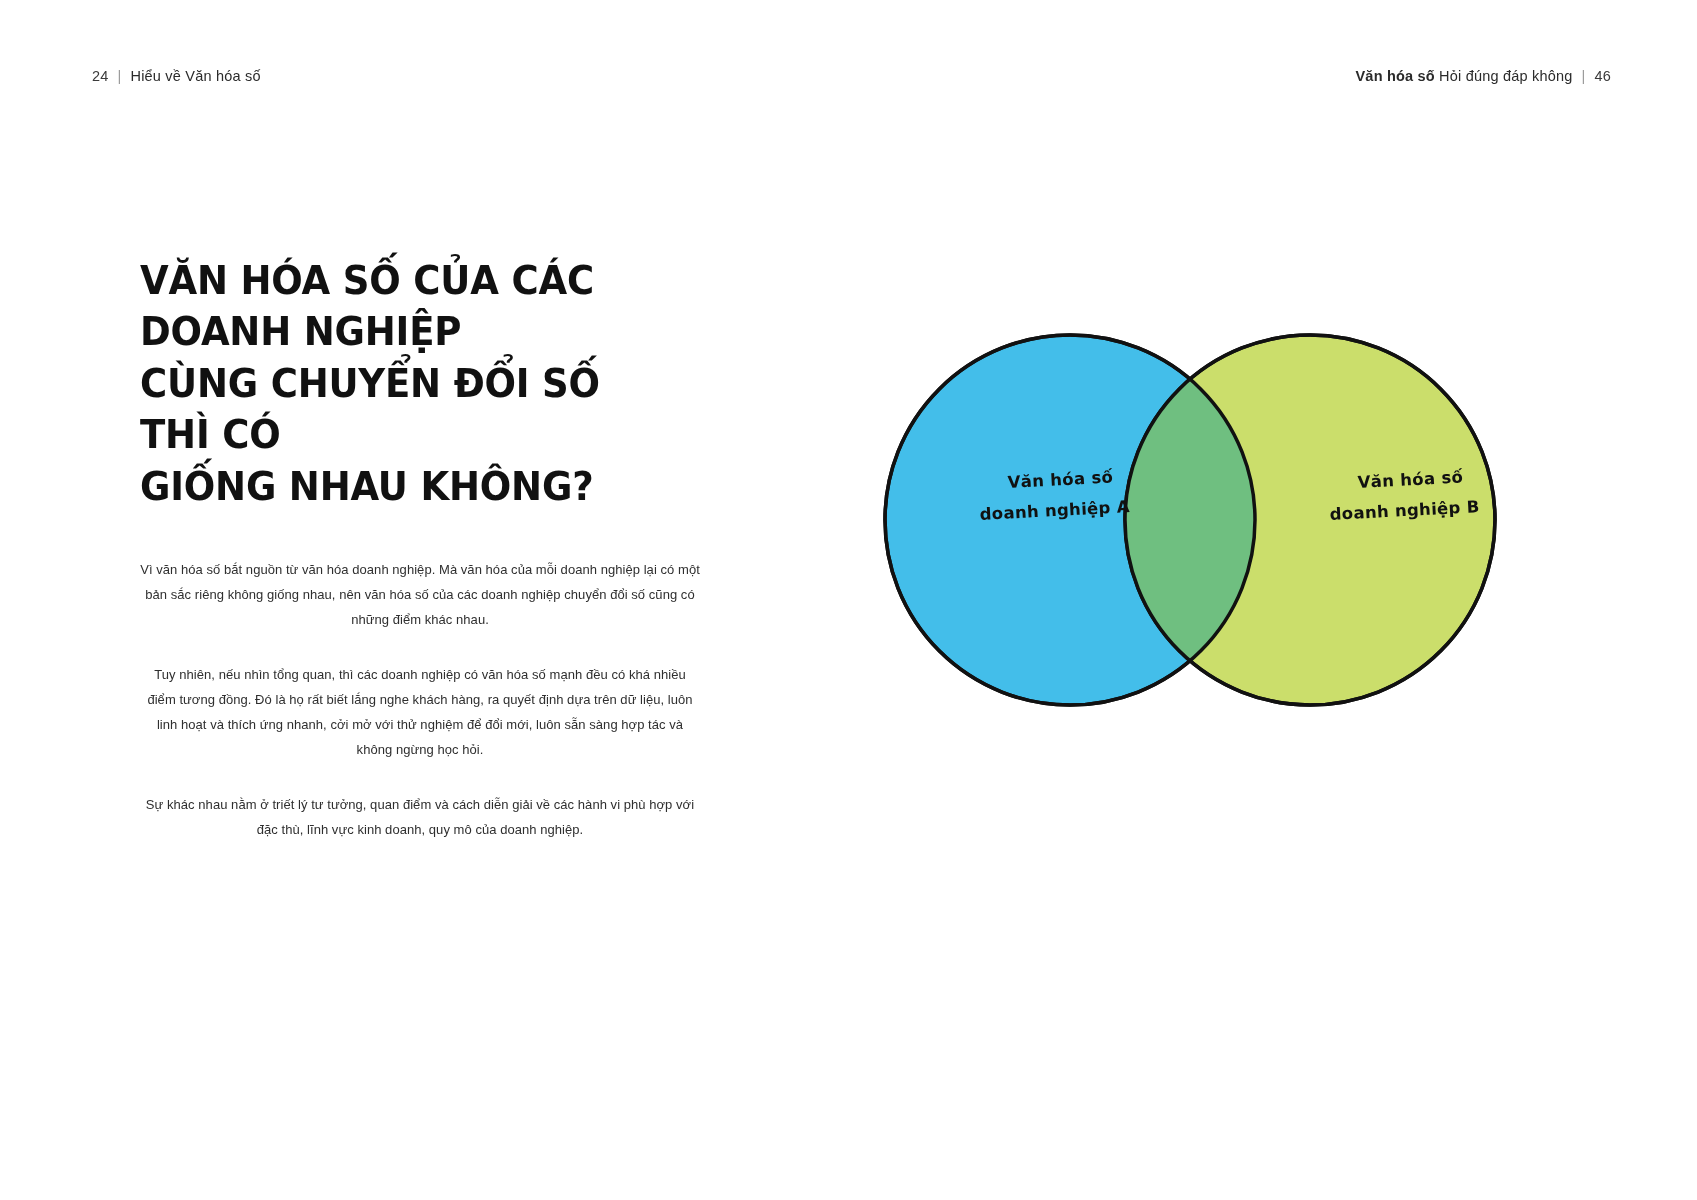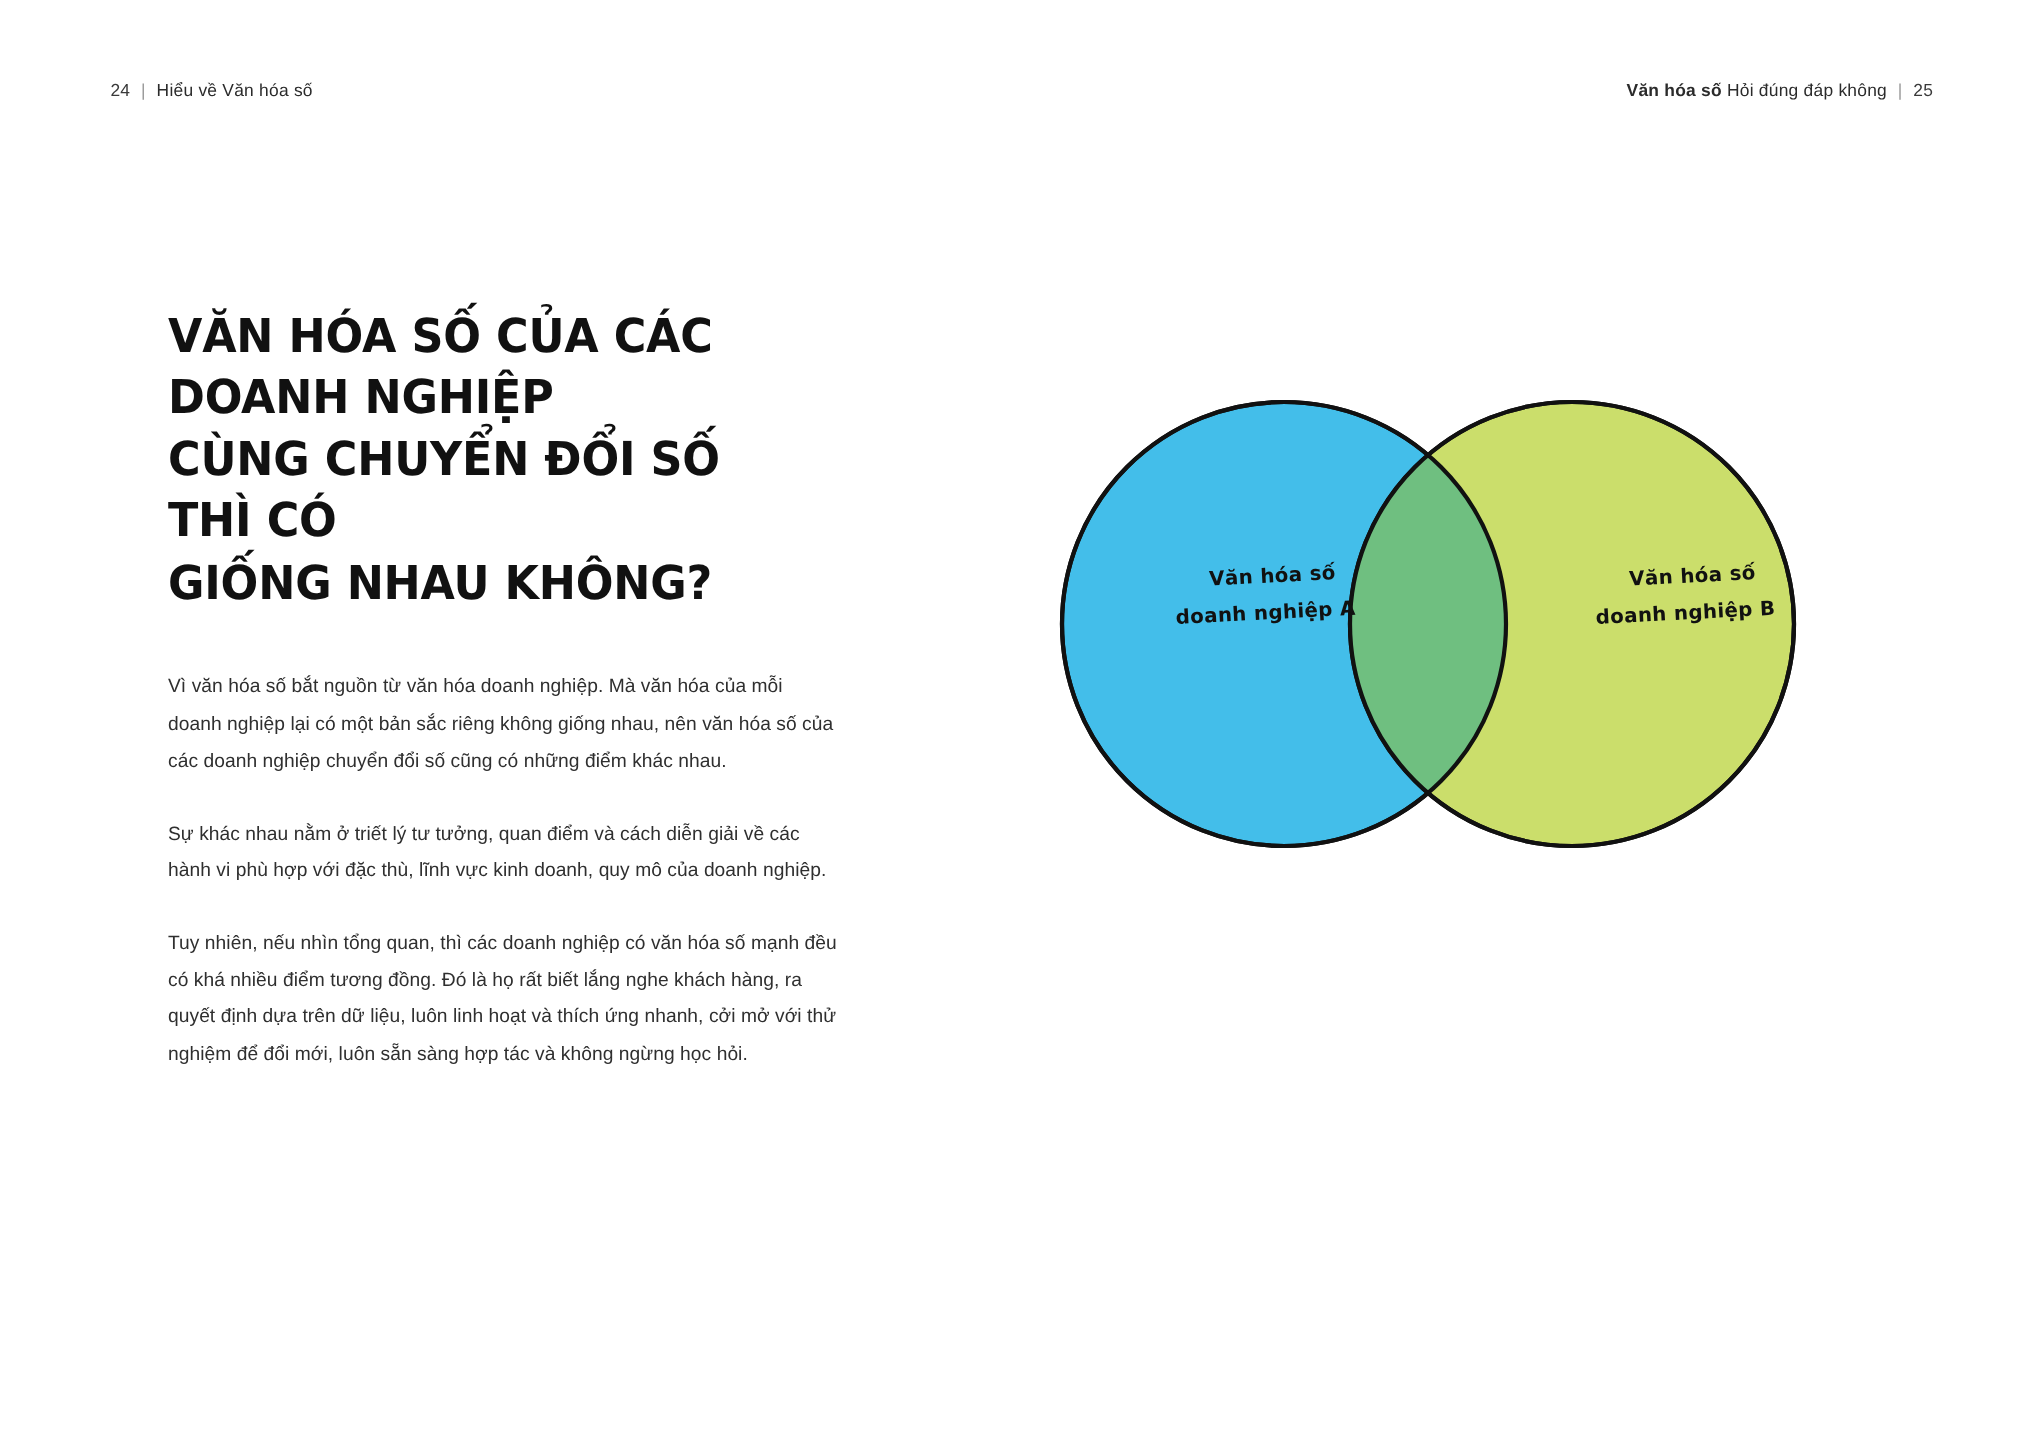--- a/index.html
+++ b/index.html
@@ -62,25 +62,26 @@
     line-height: 1.32;
     letter-spacing: -0.2px;
     color: #111111;
     margin: 0 0 46px 0;
     text-transform: uppercase;
     transform: scaleX(0.95);
     transform-origin: left top;
   }
 
   .body-par {
-    font-size: 16px;
+    font-size: 13px;
     line-height: 1.92;
     color: #2f2f2f;
     margin: 0 0 30px 0;
     letter-spacing: 0.05px;
+    text-align: center;
   }
   .body-par:last-child { margin-bottom: 0; }
 
   
   .venn-wrap {
     position: absolute;
     left: 880px;
     top: 330px;
     width: 620px;
     height: 380px;
@@ -99,33 +100,33 @@
 <body>
 
 <div class="page">
 
   <div class="runhead runhead-left">
     <span class="num">24</span><span class="sep">|</span><span>Hiểu về Văn hóa số</span>
   </div>
 
   <div class="runhead runhead-right">
     <span class="bold">Văn hóa số</span>
-    <span>Hỏi đúng đáp không</span><span class="sep">|</span><span class="num">25</span>
+    <span>Hỏi đúng đáp không</span><span class="sep">|</span><span class="num">46</span>
   </div>
 
   <div class="left-col">
     <h1 class="headline">
       <span>VĂN HÓA SỐ CỦA CÁC DOANH NGHIỆP</span><br>
       <span>CÙNG CHUYỂN ĐỔI SỐ THÌ CÓ</span><br>
       <span>GIỐNG NHAU KHÔNG?</span>
     </h1>
 
     <p class="body-par">Vì văn hóa số bắt nguồn từ văn hóa doanh nghiệp. Mà văn hóa của mỗi doanh nghiệp lại có một bản sắc riêng không giống nhau, nên văn hóa số của các doanh nghiệp chuyển đổi số cũng có những điểm khác nhau.</p>
+    <p class="body-par">Tuy nhiên, nếu nhìn tổng quan, thì các doanh nghiệp có văn hóa số mạnh đều có khá nhiều điểm tương đồng. Đó là họ rất biết lắng nghe khách hàng, ra quyết định dựa trên dữ liệu, luôn linh hoạt và thích ứng nhanh, cởi mở với thử nghiệm để đổi mới, luôn sẵn sàng hợp tác và không ngừng học hỏi.</p>
     <p class="body-par">Sự khác nhau nằm ở triết lý tư tưởng, quan điểm và cách diễn giải về các hành vi phù hợp với đặc thù, lĩnh vực kinh doanh, quy mô của doanh nghiệp.</p>
-    <p class="body-par">Tuy nhiên, nếu nhìn tổng quan, thì các doanh nghiệp có văn hóa số mạnh đều có khá nhiều điểm tương đồng. Đó là họ rất biết lắng nghe khách hàng, ra quyết định dựa trên dữ liệu, luôn linh hoạt và thích ứng nhanh, cởi mở với thử nghiệm để đổi mới, luôn sẵn sàng hợp tác và không ngừng học hỏi.</p>
   </div>
 
   <div class="venn-wrap">
     <svg class="venn-svg" width="620" height="380" viewBox="0 0 620 380">
       <defs>
         <clipPath id="clipLeft">
           <circle cx="190" cy="190" r="185"></circle>
         </clipPath>
       </defs>
 

